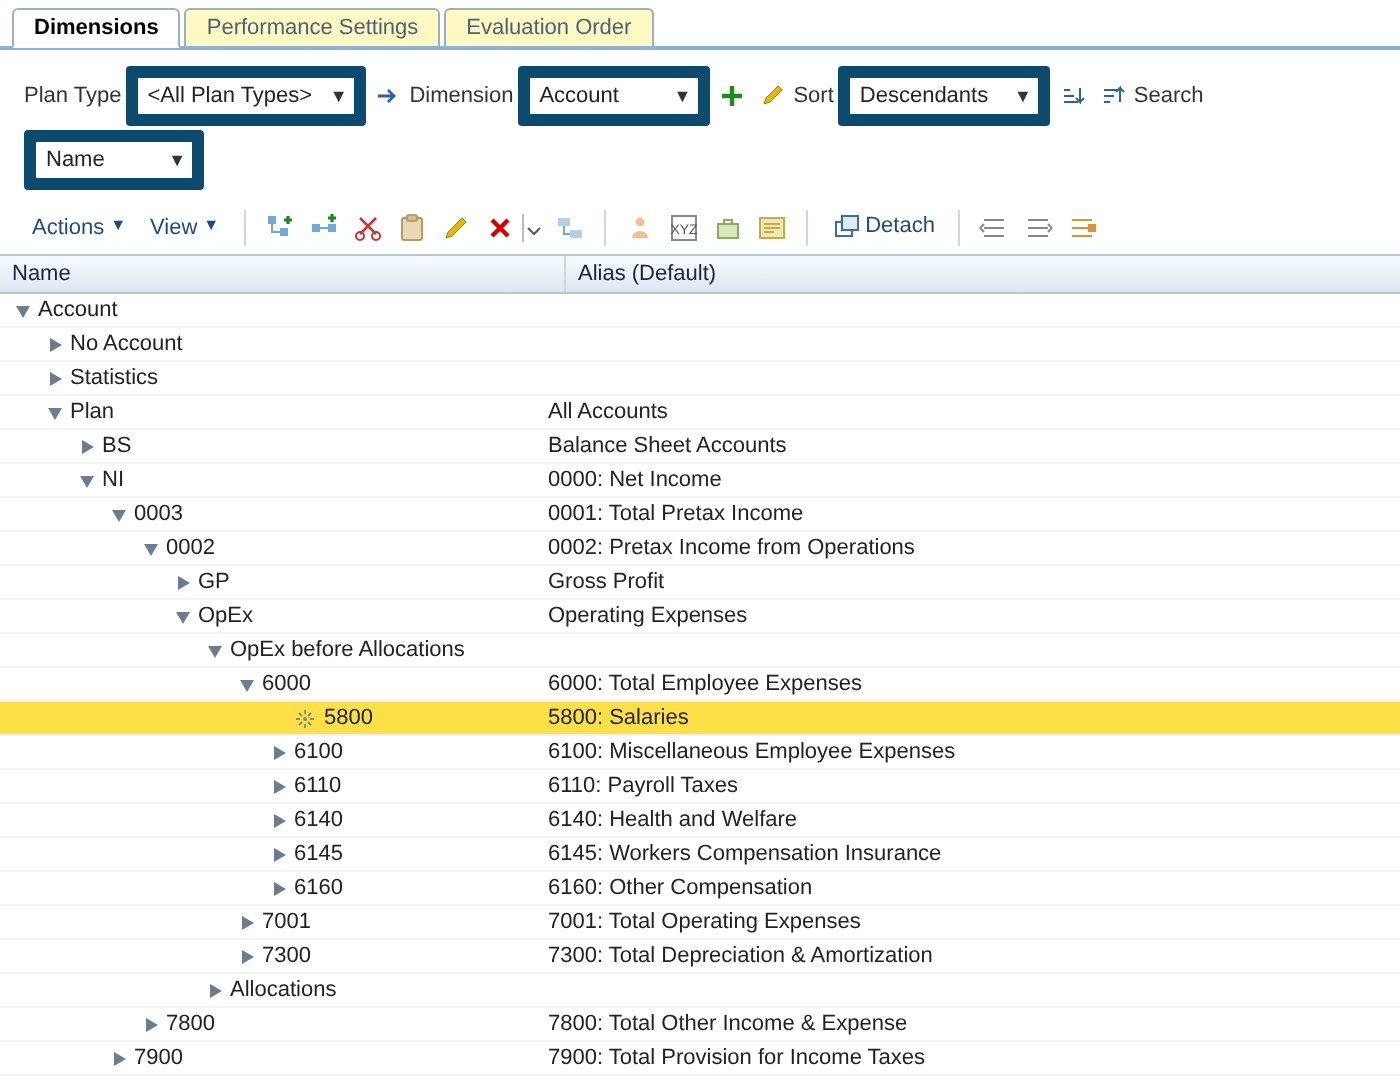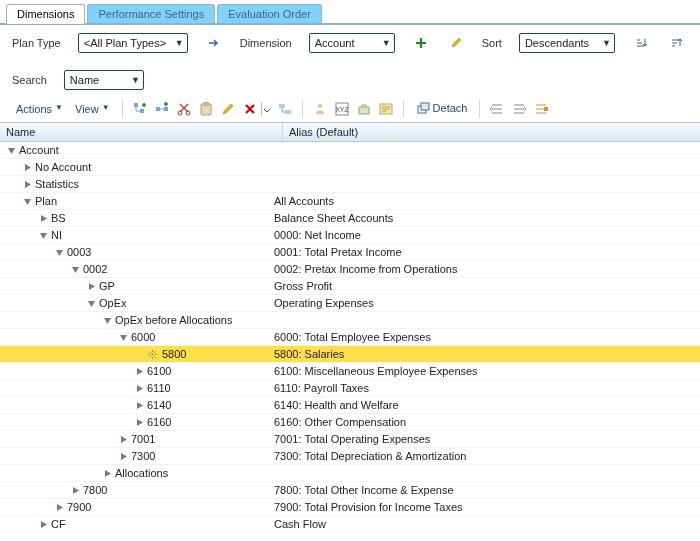--- a/index.html
+++ b/index.html
@@ -1,21 +1,21 @@
 <!DOCTYPE html>
 <html><head>
 <meta charset="utf-8">
 <style>
 html,body{margin:0;padding:0;font-family:Tahoma,Arial,sans-serif;font-size:11px;color:#222;background:#fff;width:700px}
 .tabs{display:flex;gap:2px;padding:4px 6px 0 6px;background:#fff;border-bottom:2px solid #8cb2d9}
-.tab{padding:3px 10px;border:1px solid #9ab0c7;border-bottom:none;border-radius:3px 3px 0 0;background:#7dd3fc;color:#4b6178;font-size:11px;cursor:pointer}
-.tab.active{background:#fff;color:#000;font-weight:normal;border-bottom:1px solid #fff;margin-bottom:-1px}
-.bar1{display:flex;align-items:center;gap:17px;padding:8px 12px;flex-wrap:wrap}
+.tab{padding:3px 10px;border:1px solid #9ab0c7;border-bottom:none;border-radius:3px 3px 0 0;background:#fef9c3;color:#4b6178;font-size:11px;cursor:pointer}
+.tab.active{background:#fff;color:#000;font-weight:bold;border-bottom:1px solid #fff;margin-bottom:-1px}
+.bar1{display:flex;align-items:center;gap:2px;padding:8px 12px;flex-wrap:wrap}
 .label{color:#333}
-.select{display:inline-flex;align-items:center;border:1px solid #0c4a6e;border-radius:2px;background:#fff;height:18px;padding:0 3px 0 5px;cursor:pointer;font-size:11px}
+.select{display:inline-flex;align-items:center;border:6px solid #0c4a6e;border-radius:2px;background:#fff;height:18px;padding:0 3px 0 5px;cursor:pointer;font-size:11px}
 .select .cv{flex:1}
 .select .dd{margin-left:3px;font-size:9px;color:#333}
 .iconbtn{width:18px;height:18px;display:inline-flex;align-items:center;justify-content:center;cursor:pointer}
 .bar2{display:flex;align-items:center;gap:4px;padding:2px 12px 4px 12px}
 .menuitem{display:inline-flex;align-items:flex-start;gap:3px;color:#204a87;cursor:pointer;padding:2px 4px}
 .menuitem .caret{font-size:8px}
 .vsep{width:1px;height:18px;background:#ccd7e3;margin:0 4px}
 .colhdr{display:flex;background:linear-gradient(#f7fbff,#dde7f0);border-top:1px solid #b7c4d3;border-bottom:1px solid #b7c4d3}
 .colhdr .col{padding:3px 6px;font-weight:normal;color:#224}
 .col-n{width:270px;border-right:1px solid #ccd7e3}
@@ -409,20 +409,32 @@
       <div class="cell-a">6140: Health and Welfare</div>
     </div>
     <div class="row">
       <div class="cell-n">
         <span class="ind" style="width: 134px;"></span>
         <span class="exp">
           <svg width="9" height="9">
             <path d="M2 1 L8 4.5 L2 8 Z" fill="#6b7d91"></path>
           </svg>
         </span>
+        <span>6145</span>
+      </div>
+      <div class="cell-a">6145: Workers Compensation Insurance</div>
+    </div>
+    <div class="row">
+      <div class="cell-n">
+        <span class="ind" style="width: 134px;"></span>
+        <span class="exp">
+          <svg width="9" height="9">
+            <path d="M2 1 L8 4.5 L2 8 Z" fill="#6b7d91"></path>
+          </svg>
+        </span>
         <span>6160</span>
       </div>
       <div class="cell-a">6160: Other Compensation</div>
     </div>
     <div class="row">
       <div class="cell-n">
         <span class="ind" style="width: 118px;"></span>
         <span class="exp">
           <svg width="9" height="9">
             <path d="M2 1 L8 4.5 L2 8 Z" fill="#6b7d91"></path>

